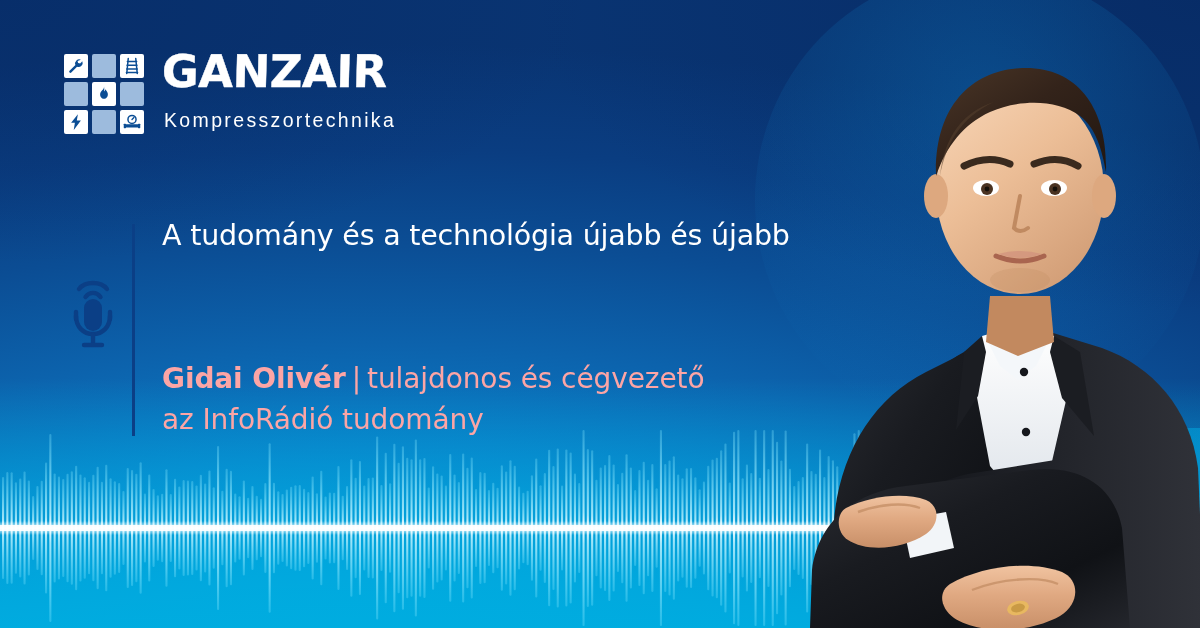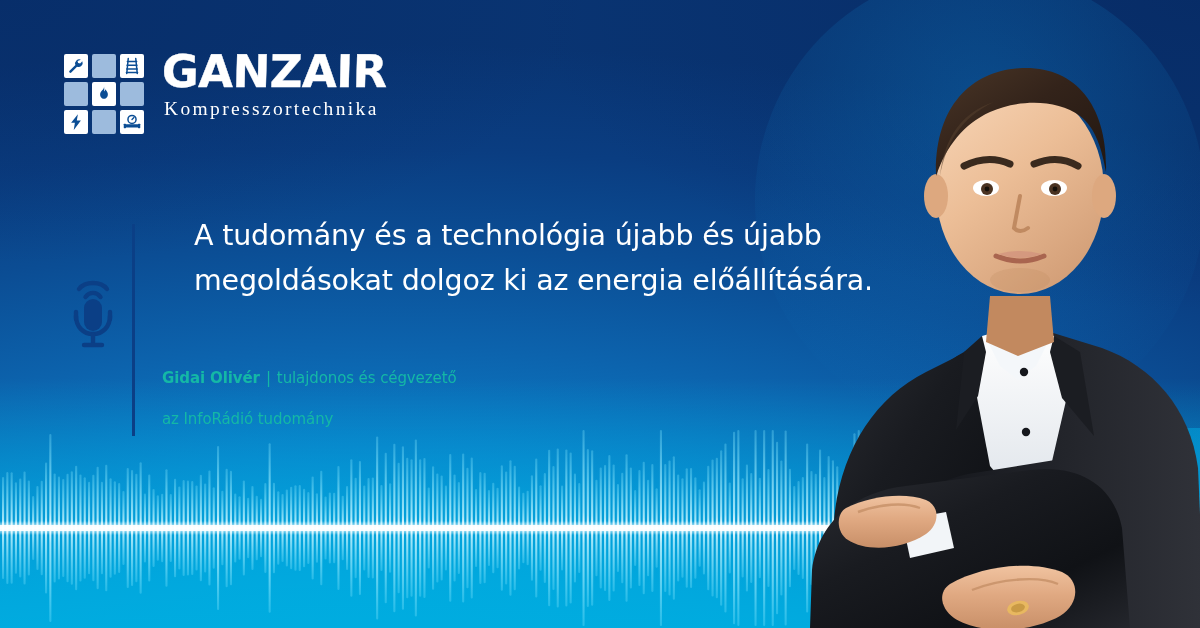--- a/index.html
+++ b/index.html
@@ -87,26 +87,26 @@
     font-family:"DejaVu Sans", sans-serif;
     font-size:45px;
     font-weight:700;
     line-height:.96;
     letter-spacing:-0.5px;
     color:#ffffff;
     transform:skewX(-1.5deg);
     -webkit-text-stroke:.4px #ffffff;
   }
   .logo-sub {
-    font-family:Liberation Serif, serif;
+    font-family:Liberation Sans, sans-serif;
     font-size:19.5px;
     font-weight:400;
     letter-spacing:2.35px;
     color:#ffffff;
-    margin-top:5px;
+    margin-top:16px;
     margin-left:2px;
   }
 
   
   .mic-icon {
     position:absolute;
     left:62px; top:272px;
     width:62px; height:78px;
   }
   .mic-icon svg { display:block; width:100%; height:100%; }
@@ -115,42 +115,41 @@
   .quote-rule {
     position:absolute;
     left:132px; top:224px;
     width:3px; height:212px;
     background:#0b3f86;
   }
   .quote {
     position:absolute;
     left:162px; top:213px;
     width:740px;
-    margin-left:32px;
   }
   .quote-line {
     font-family:"DejaVu Sans", sans-serif;
     font-size:28.5px;
     font-weight:400;
     line-height:45px;
     color:#ffffff;
     white-space:nowrap;
     letter-spacing:-0.2px;
   }
 
   .attrib {
     position:absolute;
     left:162px; top:358px;
     width:740px;
   }
   .attrib-line {
     font-family:"DejaVu Sans", sans-serif;
-    font-size:15px;
+    font-size:28px;
     line-height:41px;
-    color:#14b8a6;
+    color:#fca5a5;
     white-space:nowrap;
     letter-spacing:-0.1px;
   }
   .attrib-name { font-weight:700; }
   .attrib-sep  { font-weight:400; padding:0 6px; }
   .attrib-role { font-weight:400; }
 </style>
 </head>
 <body>
 
@@ -642,21 +641,20 @@
       <line x1="22" y1="73" x2="40" y2="73" stroke="#0b3f86" stroke-width="4.4" stroke-linecap="round"></line>
       <line x1="14" y1="40" x2="14" y2="47" stroke="#0b3f86" stroke-width="4.4" stroke-linecap="round"></line>
       <line x1="48" y1="40" x2="48" y2="47" stroke="#0b3f86" stroke-width="4.4" stroke-linecap="round"></line>
     </svg>
   </div>
 
   <div class="quote-rule"></div>
 
   <div class="quote">
     <div class="quote-line">A tudomány és a technológia újabb és újabb</div>
-    <div class="quote-line">megoldásokat dolgoz ki az energia előállítására.</div>
   </div>
 
   <div class="attrib">
     <div class="attrib-line">
       <span class="attrib-name">Gidai Olivér</span><span class="attrib-sep">|</span><span class="attrib-role">tulajdonos és cégvezető</span>
     </div>
     <div class="attrib-line">az InfoRádió tudomány</div>
   </div>
 
 </div>

